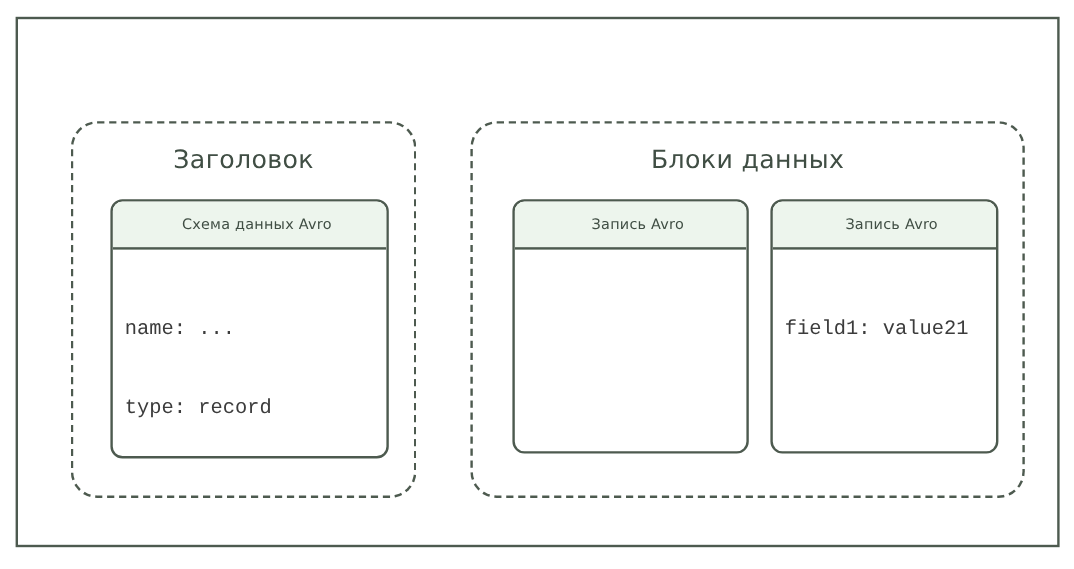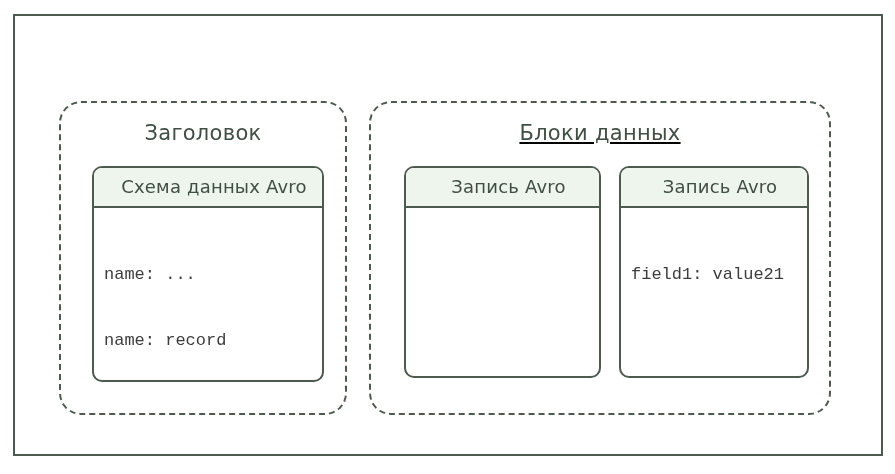--- a/index.html
+++ b/index.html
@@ -28,21 +28,21 @@
     letter-spacing: 0.3px;
   }
   .group {
     position: absolute;
     top: 85px;
     height: 314px;
     border: 2px dashed var(--stroke, #4d5a4f);
     border-radius: 22px;
   }
   .group-left  { left: 44px;  width: 288px; }
-  .group-right { left: 354px; width: 462px; text-decoration: underline; }
+  .group-right { left: 377px; width: 462px; }
   .group-label {
     margin-top: 18px;
     text-align: center;
     font-size: 21px;
     color: var(--text, #404e44);
     letter-spacing: 0.3px;
   }
   .card {
     position: absolute;
     top: 63px;
@@ -53,21 +53,21 @@
   }
   .schema-card { left: 31px;  width: 232px; height: 216px; }
   .record-card-1 { left: 33px;  width: 197px; height: 212px; }
   .record-card-2 { left: 248px; width: 190px; height: 212px; }
   .card-header {
     height: 40px;
     line-height: 38px;
     text-align: center;
     background: var(--headerFill, #edf5ed);
     border-bottom: 2px solid var(--stroke, #4d5a4f);
-    font-size: 18px;
+    font-size: 12px;
     color: var(--text, #404e44);
     letter-spacing: 0.2px;
     padding-left: 12px;
   }
   .card-body {
     padding: 12px 10px;
     font-family: "Liberation Mono", monospace;
     font-size: 17px;
     line-height: 22px;
     color: var(--monoText, #3c3c3c);
@@ -80,21 +80,21 @@
 <div class="page" style="--stroke: #4d5a4f; --text: #404e44; --headerFill: #edf5ed; --monoText: #3c3c3c; --bg: #ffffff;">
   <div class="outer-box">
 
 
     <div class="group group-left">
       <div class="group-label">Заголовок</div>
       <div class="card schema-card">
         <div class="card-header">Схема данных Avro</div>
         <div class="card-body">
           <div>name: ...</div>
-          <div>name: record</div>
+          <div>type: record</div>
           
           
           
           
         </div>
       </div>
     </div>
 
     <div class="group group-right">
       <div class="group-label">Блоки данных</div>

